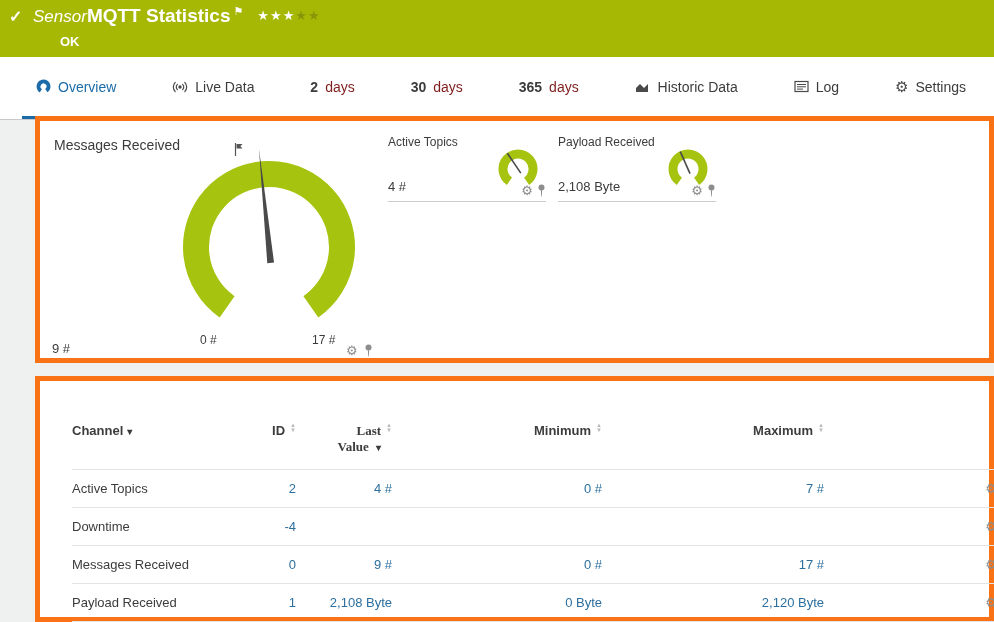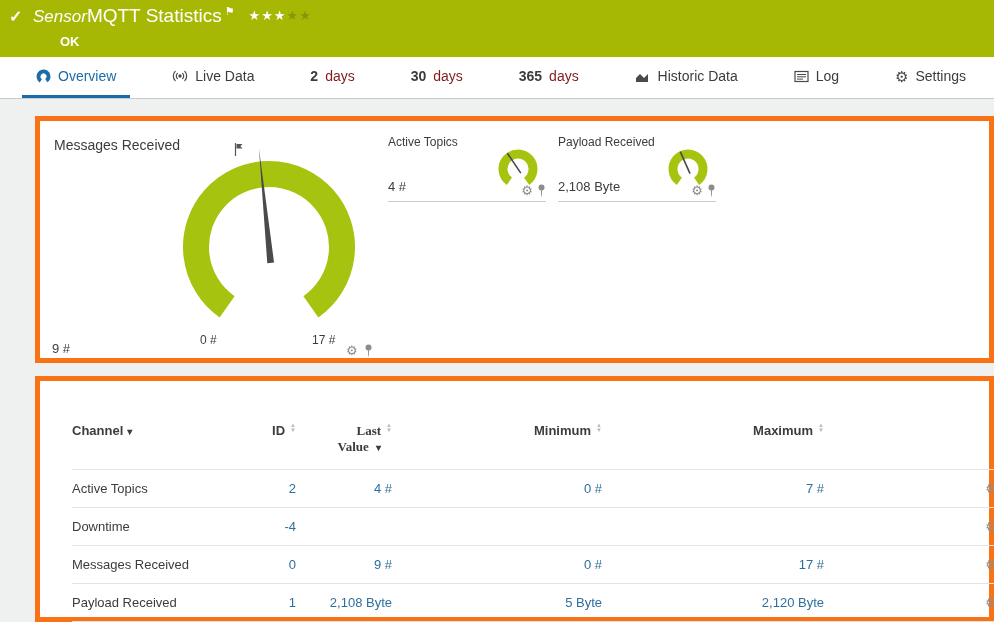--- a/index.html
+++ b/index.html
@@ -10,28 +10,28 @@
     font-family: "Liberation Sans", sans-serif;
     color: #3c3c3c;
     position: relative;
   }
 
   
   .topbar { height: 57px; background: #a7b804; color: #fff; position: relative; }
   .check-icon { position: absolute; left: 9px; top: 7px; font-size: 16px; font-weight: bold; }
   .titleline { position: absolute; left: 33px; top: 5px; white-space: nowrap; }
   .obj-kind { font-style: italic; font-size: 17px; }
-  .obj-title { font-weight: normal; font-size: 19px; }
+  .obj-title { font-weight: bold; font-size: 19px; }
   .flag-ico { font-size: 11px; vertical-align: top; margin-left: 3px; cursor: pointer; }
   .stars { margin-left: 14px; font-size: 13px; letter-spacing: 1px; vertical-align: 2px; cursor: pointer; }
   .stars .st-empty { color: #87950a; }
   .status-ok { position: absolute; left: 60px; top: 34px; font-size: 13px; font-weight: bold; }
 
   
-  .tabbar { height: 42px; background: #fff; border-bottom: 1px solid #c9c9c9;
+  .tabbar { height: 63px; background: #fff; border-bottom: 1px solid #c9c9c9;
     display: flex; justify-content: space-between; align-items: stretch; padding: 0 14px 0 22px; }
   .tab { display: flex; align-items: center; gap: 7px; padding: 0 14px; font-size: 14px;
     color: #3c3c3c; cursor: pointer; border-bottom: 3px solid transparent; }
   .tab.active { color: #1b6ca8; border-bottom-color: #1a6ba7; }
   .tab .t-num { font-weight: bold; }
   .tab .t-unit { color: #7f1d1d; }
   .gear-glyph { font-size: 13px; color: #8d8d8d; line-height: 1; }
   .tab .gear-glyph { font-size: 15px; color: #4a4a4a; }
   .icon-btn { cursor: pointer; }
 
@@ -258,21 +258,21 @@
             <td>0</td>
             <td>9 #</td>
             <td>0 #</td>
             <td>17 #</td>
             <td class="row-gear"><span class="gear-glyph icon-btn">⚙</span></td>
           </tr>
           <tr class="row">
             <td class="a-left">Payload Received</td>
             <td>1</td>
             <td>2,108 Byte</td>
-            <td>5 Byte</td>
+            <td>0 Byte</td>
             <td>2,120 Byte</td>
             <td class="row-gear"><span class="gear-glyph icon-btn">⚙</span></td>
           </tr>
         </tbody>
       </table>
     </div>
   </section>
 
 </div>
 

